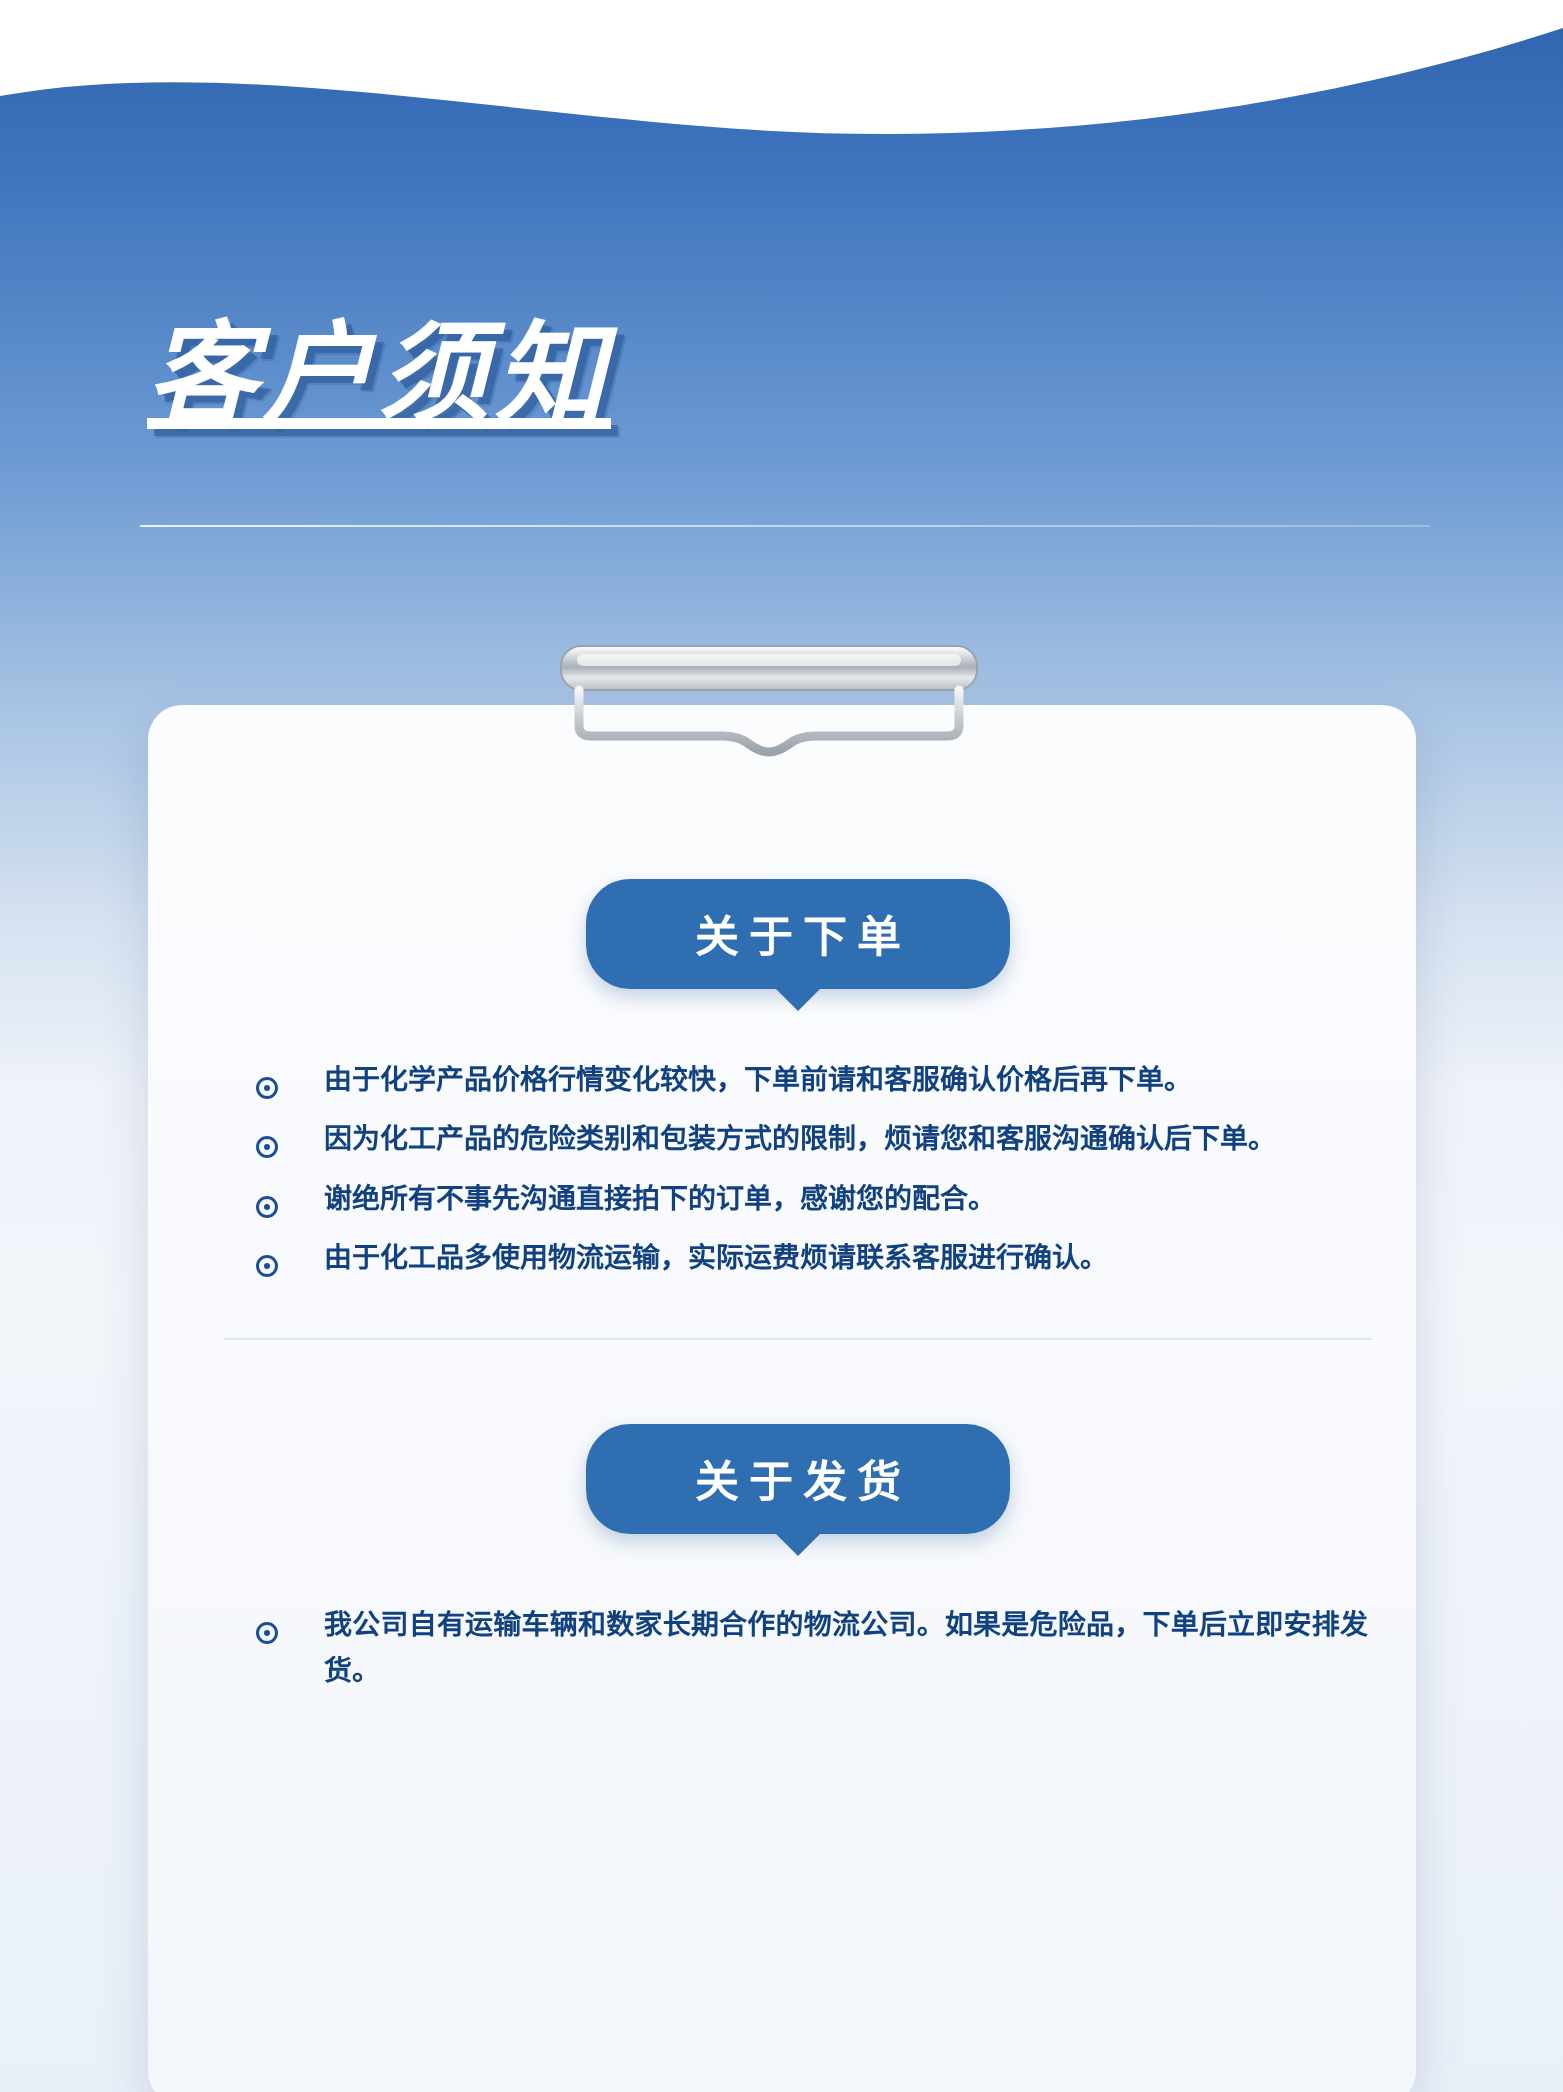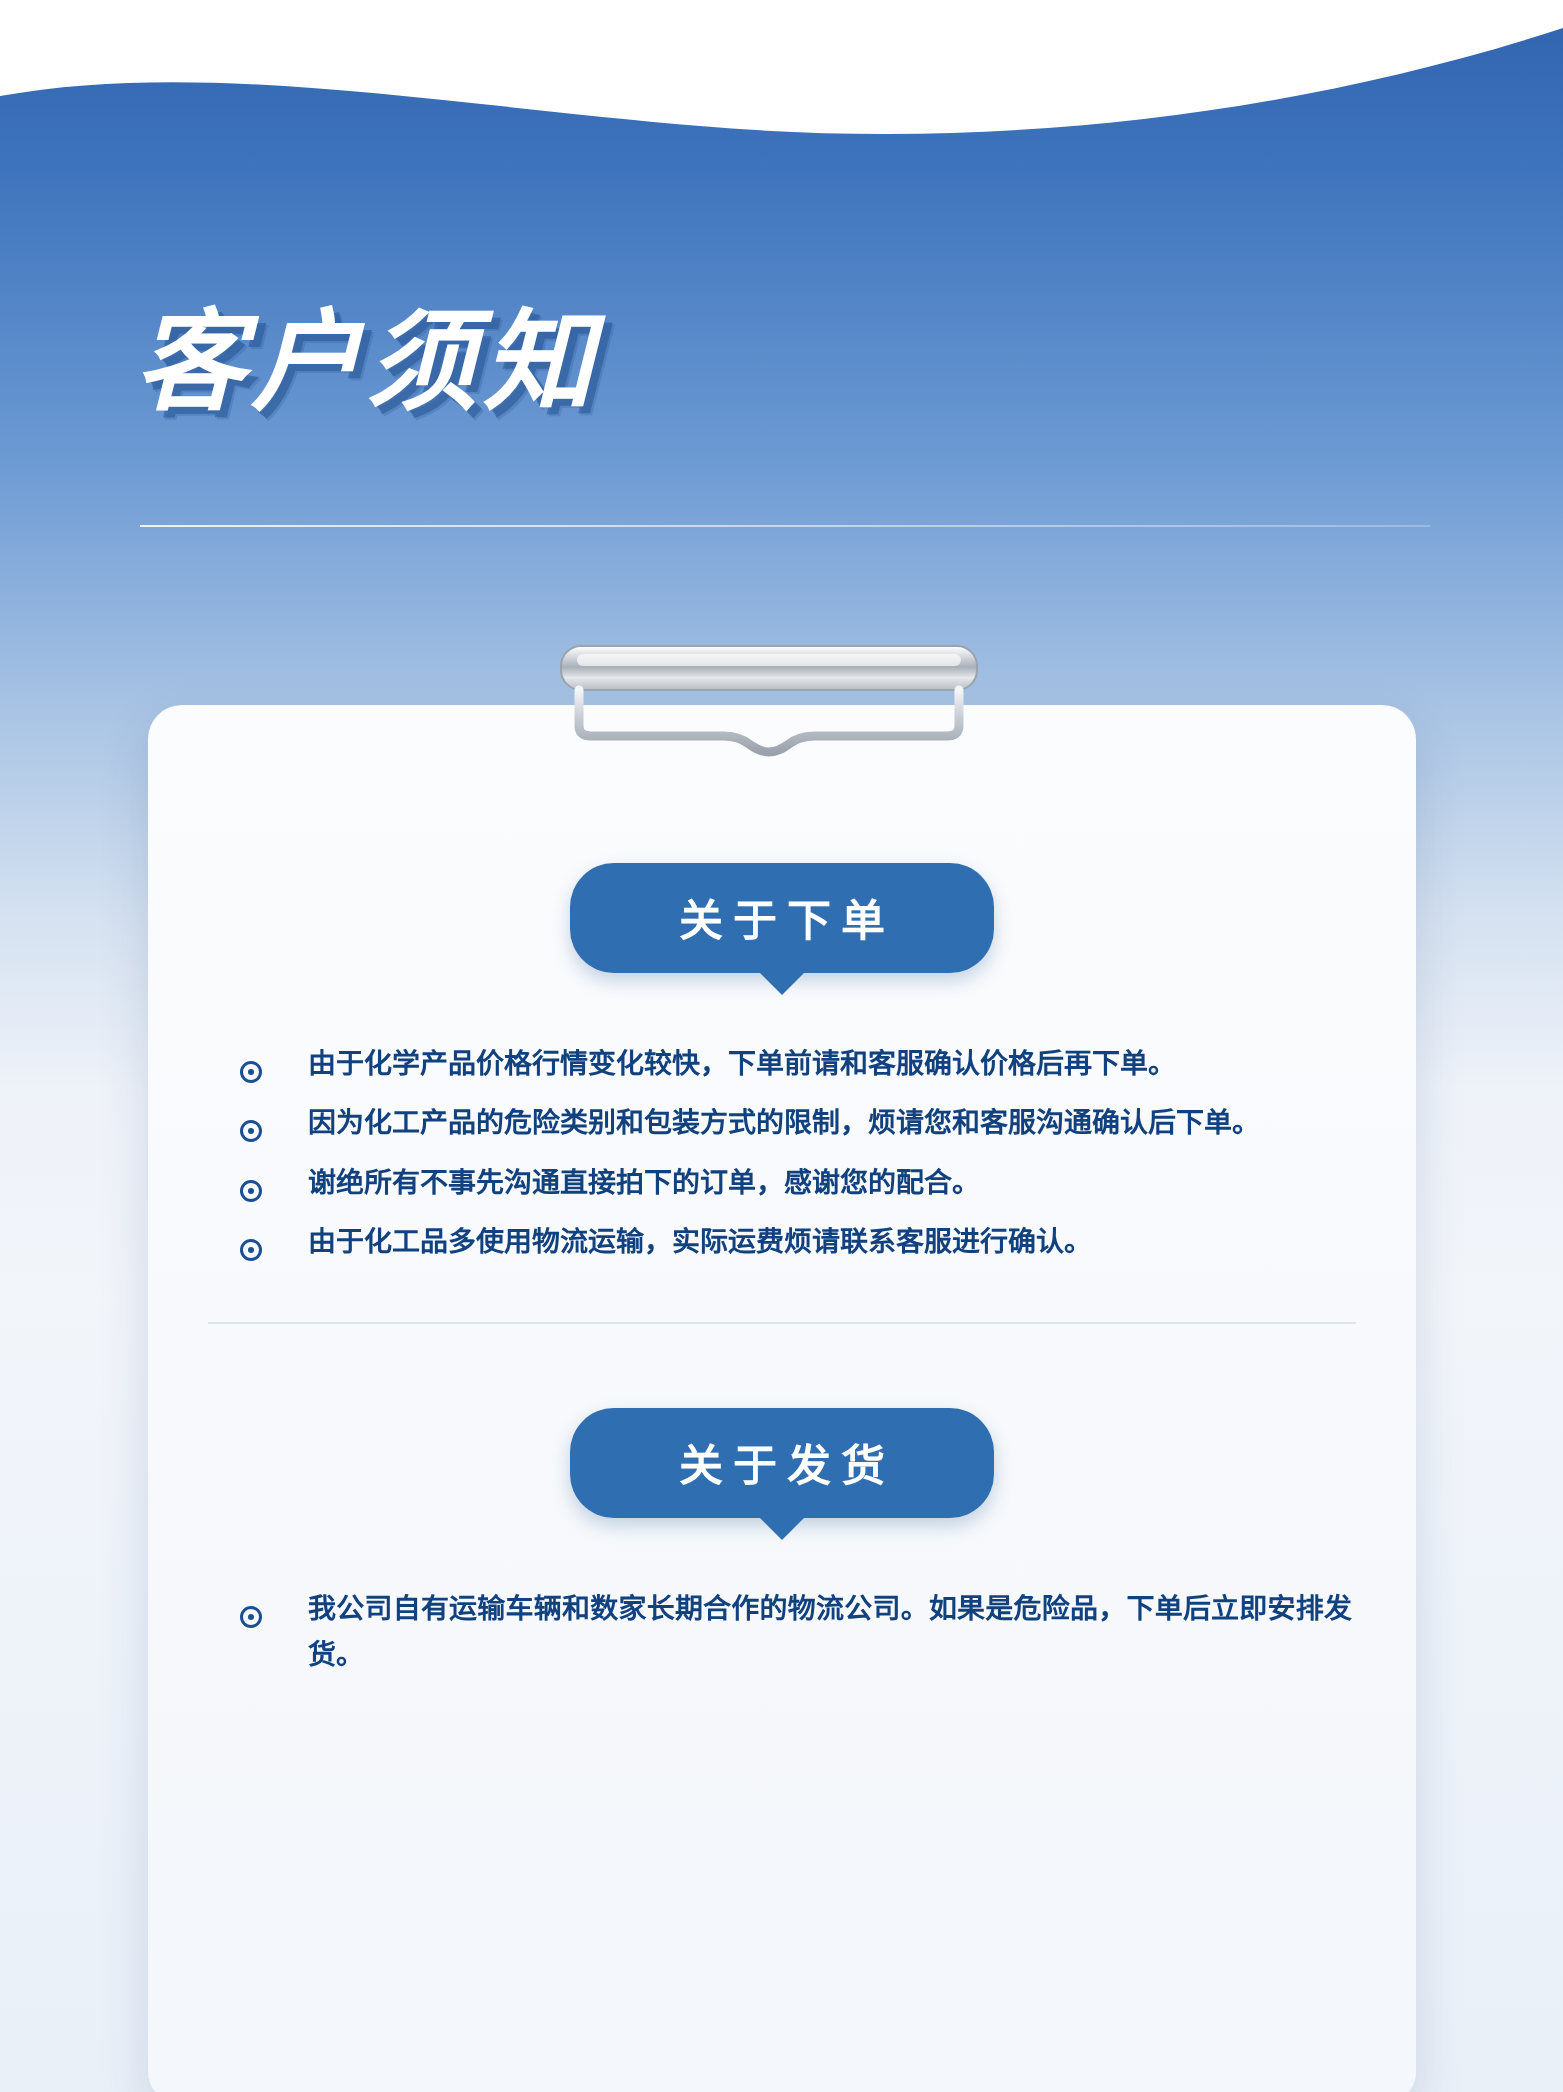--- a/index.html
+++ b/index.html
@@ -43,31 +43,32 @@
 
   .header {
     position: absolute;
     top: 300px;
     left: 0;
     width: 1563px;
     z-index: 5;
   }
 
   .title {
-    margin: 0;
+    margin: 12px;
     padding: 0 8px 0 135px;
     font-size: 110px;
     line-height: 1.12;
     font-weight: 700;
     font-style: italic;
     letter-spacing: 6px;
     color: #ffffff;
     text-shadow:
        7px 7px 0 rgba(40, 86, 150, 0.55),
        9px 9px 0 rgba(40, 86, 150, 0.25);
+    text-decoration: underline;
   }
 
   .title-rule {
     position: absolute;
     top: 525px;
     left: 140px;
     width: 1290px;
     height: 2px;
     background: linear-gradient(90deg, rgba(255,255,255,0.85), rgba(255,255,255,0.25));
     z-index: 5;
@@ -93,21 +94,21 @@
     width: 432px;
     height: 120px;
     z-index: 6;
   }
 
   .board-inner {
     position: absolute;
     top: 0;
     left: 0;
     width: 1268px;
-    padding: 0;
+    padding: 16px;
   }
 
   .section {
     position: relative;
     padding: 0 60px;
   }
 
   .pill-wrap {
     display: flex;
     justify-content: center;

